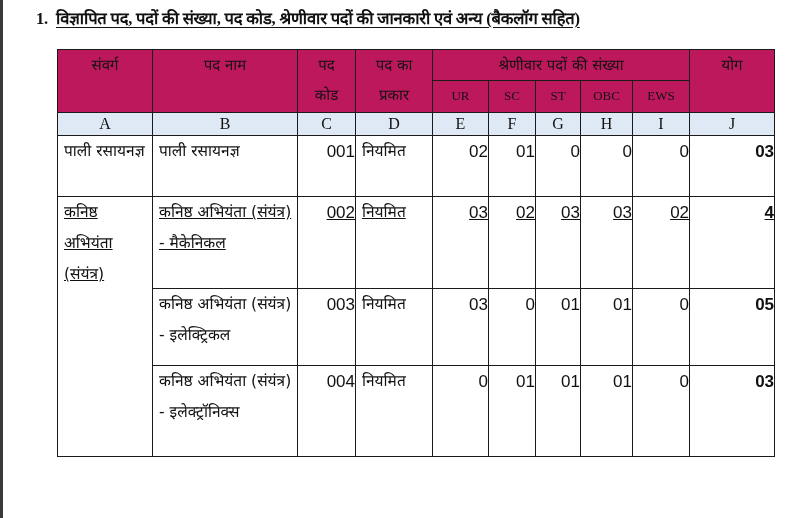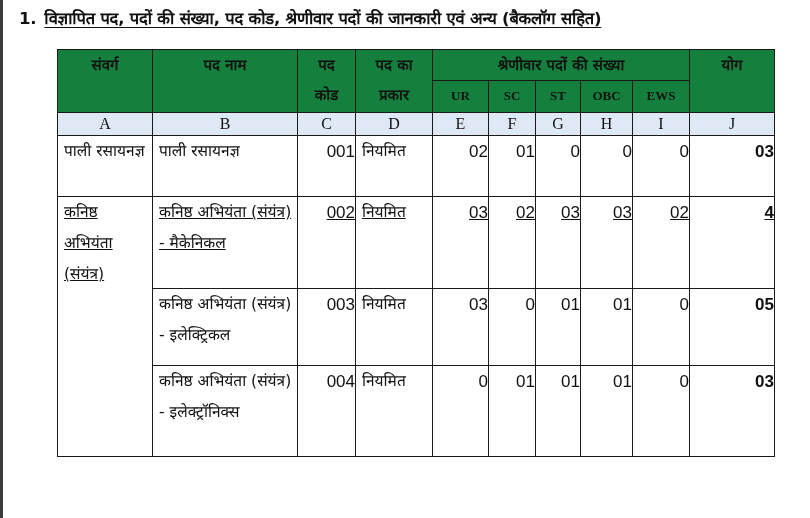--- a/index.html
+++ b/index.html
@@ -6,37 +6,38 @@
   body {
     width: 810px; height: 518px; position: relative; overflow: hidden;
     background: #ffffff; color: #111;
     font-family: "DejaVu Sans", "Liberation Sans", sans-serif;
   }
   .page-edge {
     position: absolute; left: 0; top: 0; width: 3px; height: 518px;
     background: #3a3a3a;
   }
   .title {
-    position: absolute; left: 19px; top: 6px;
+    position: absolute; left: 36px; top: 6px;
     font-size: 16.5px; font-weight: bold; white-space: nowrap;
     letter-spacing: -0.2px;
+    font-family: Liberation Serif, serif;
   }
   .title .num { margin-right: 8px; }
   .title .txt { text-decoration: underline; text-underline-offset: 3px; }
 
   table.posts {
     position: absolute; left: 57px; top: 49px;
     border-collapse: collapse; table-layout: fixed;
     width: 717px;
   }
   table.posts td, table.posts th {
     border: 1px solid #1a1a1a; padding: 0; vertical-align: top;
   }
   table.posts th {
-    background: #15803d; font-weight: bold;
+    background: #be185d; font-weight: normal;
   }
   .hdr-hi {
     font-size: 15px; text-align: center; line-height: 30px;
     padding-top: 2px;
   }
   .hdr-stack { display: block; }
   .hdr-lat {
     font-family: "Liberation Serif", "DejaVu Serif", serif;
     font-size: 13px; font-weight: bold; text-align: center; line-height: 30px;
   }

